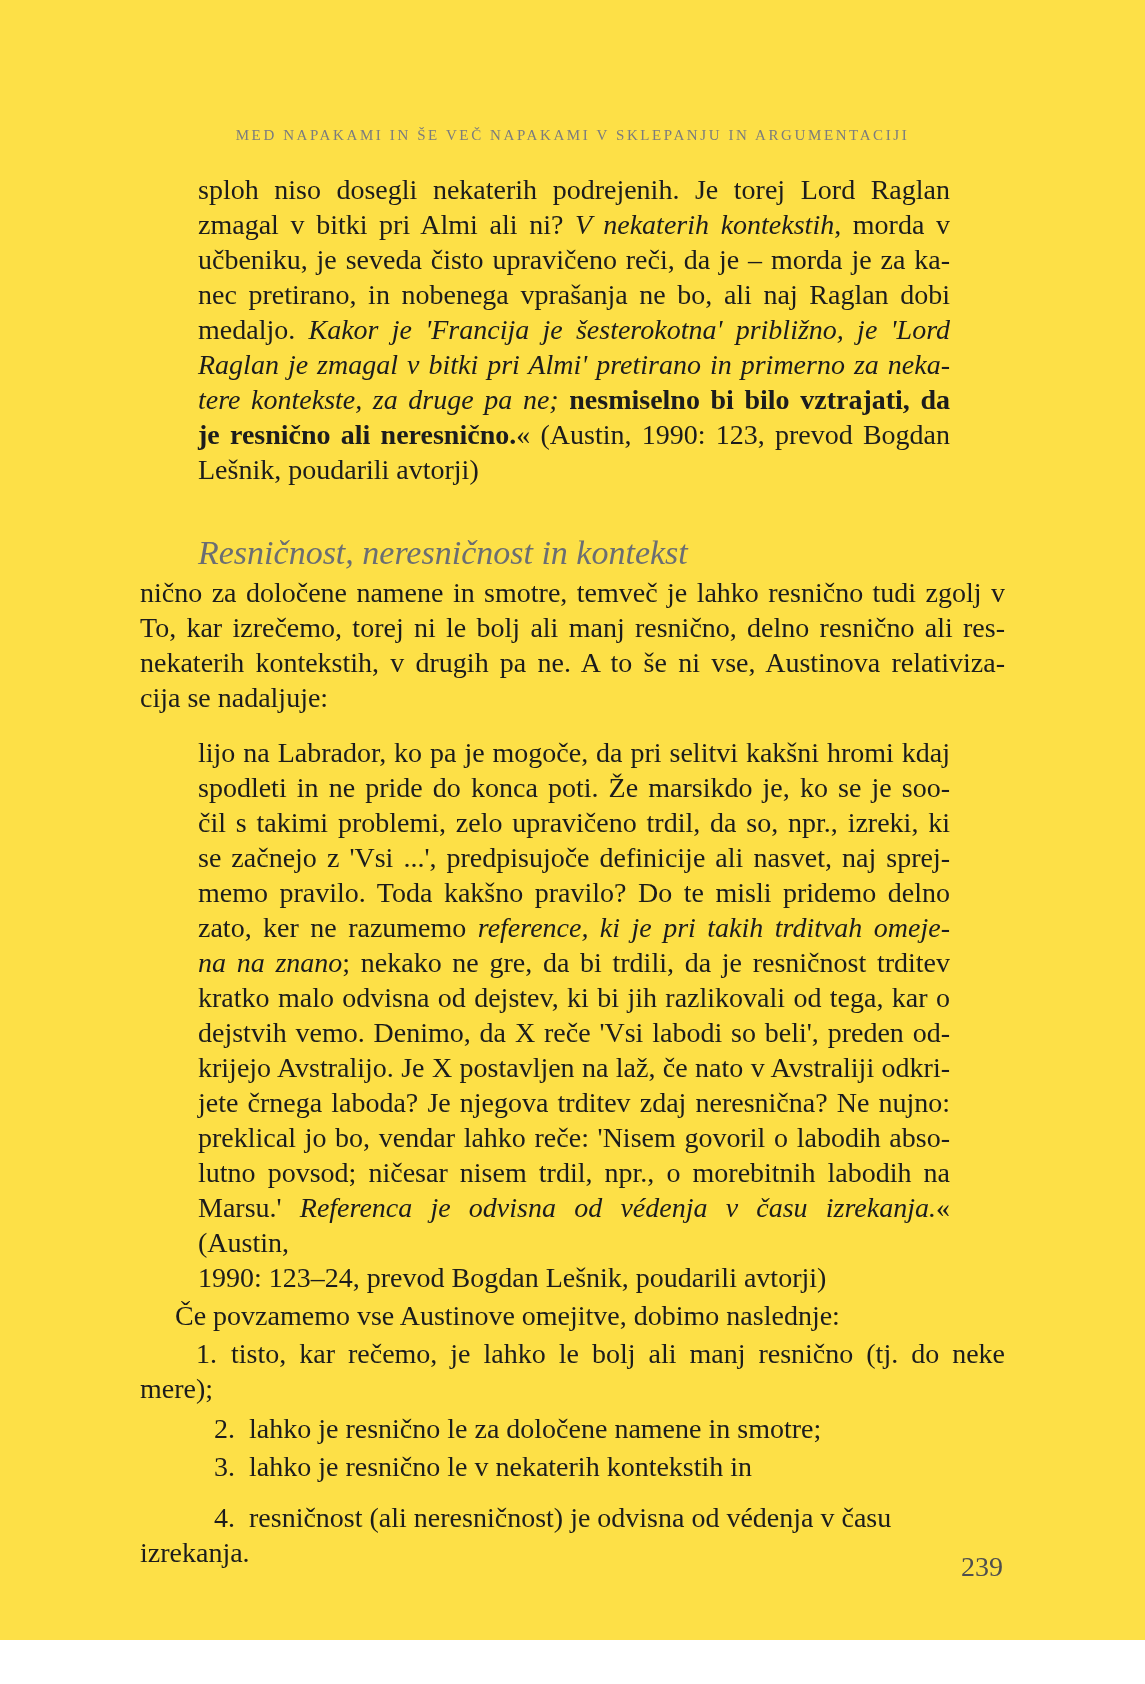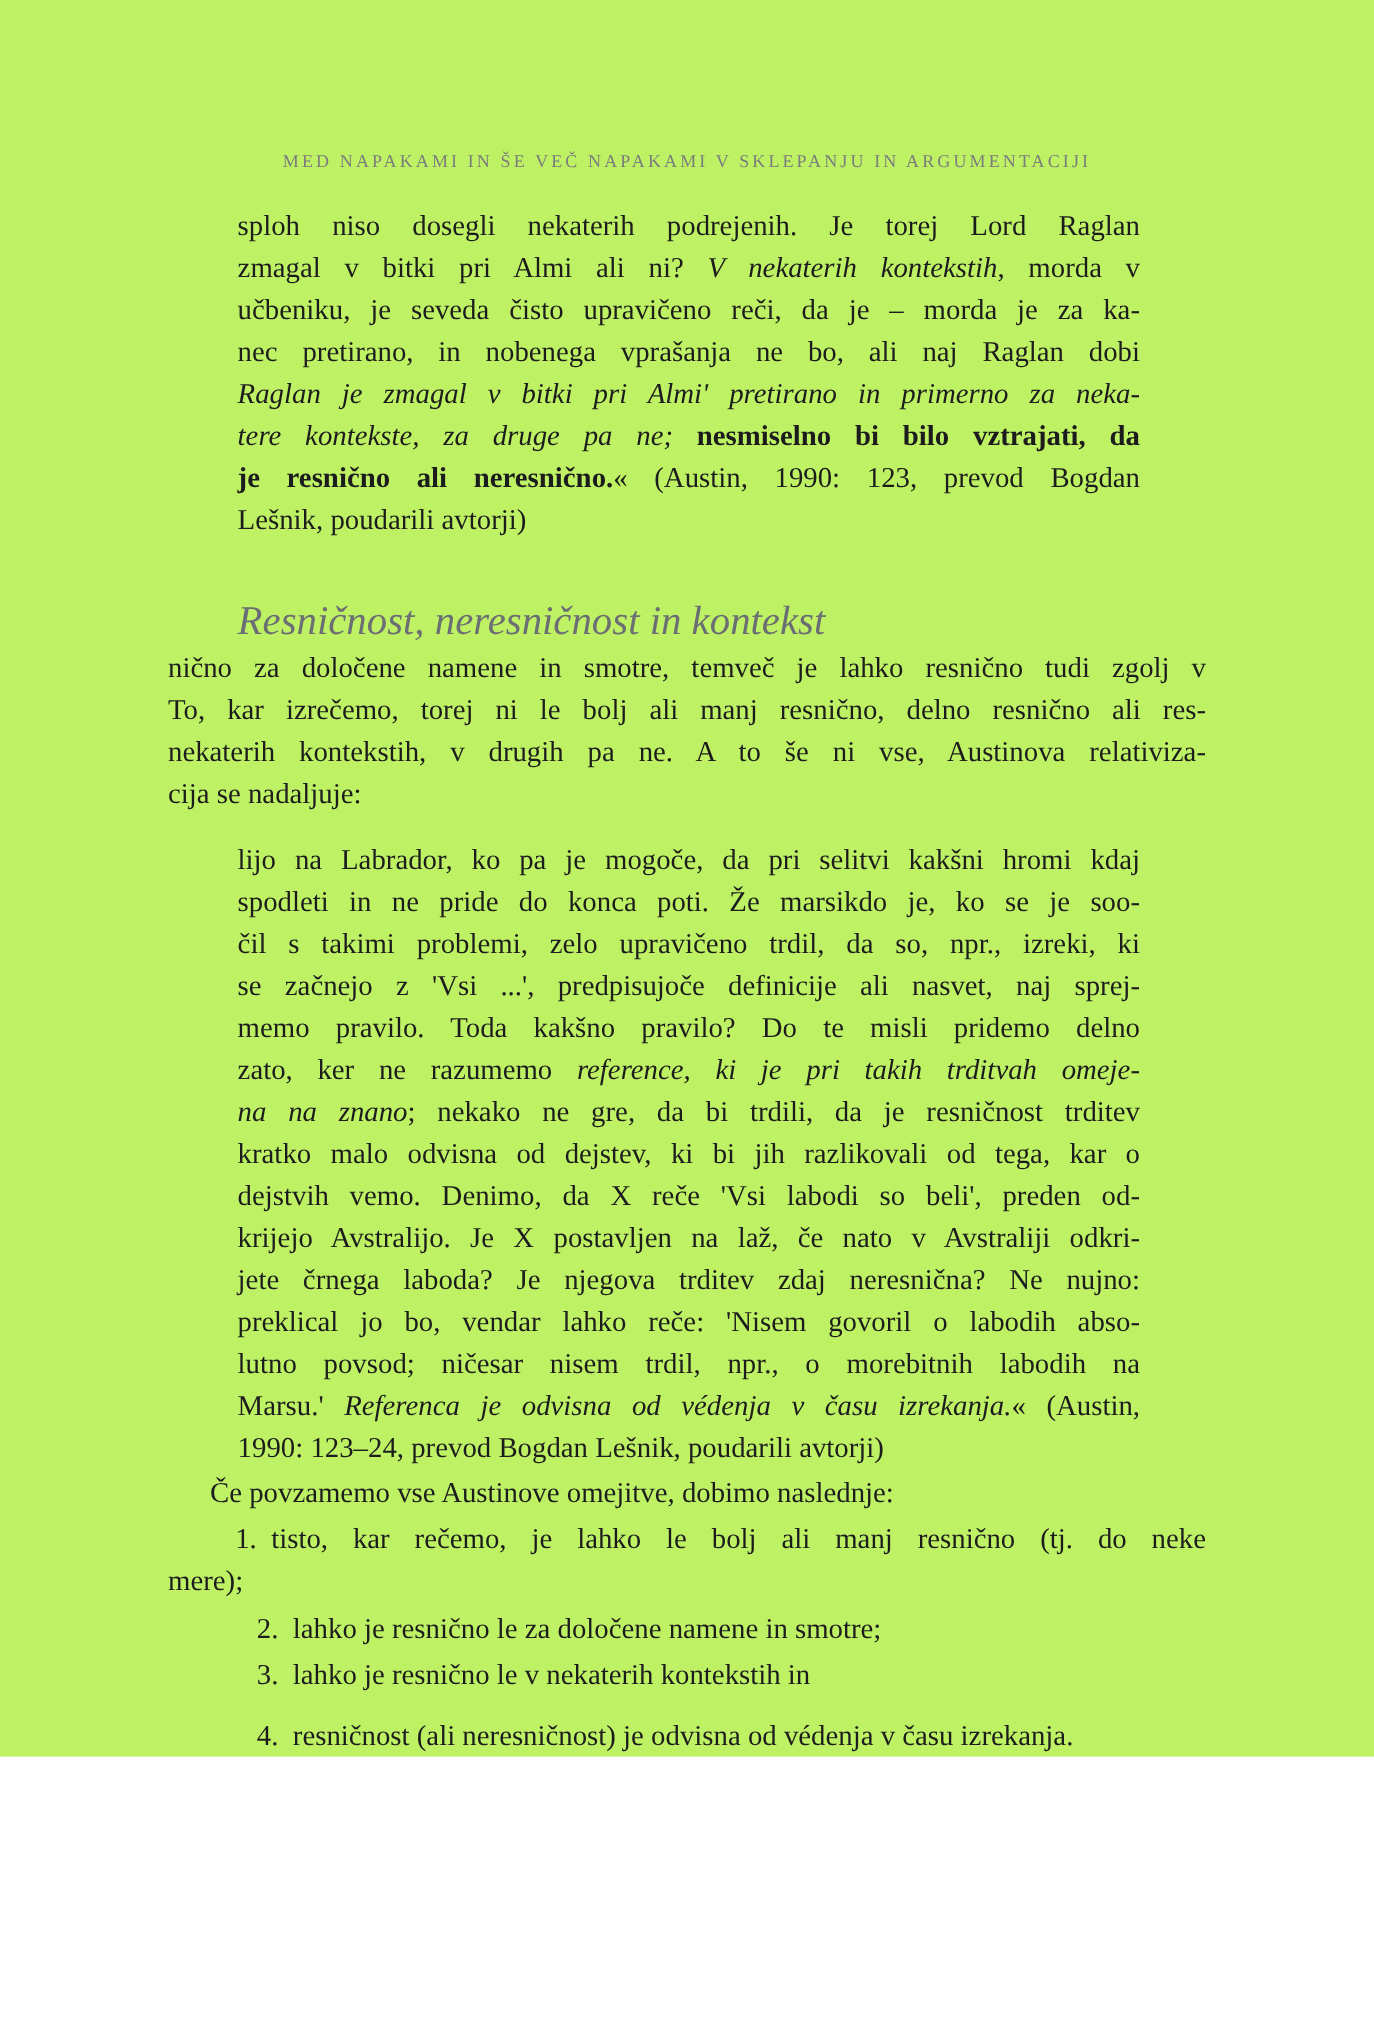--- a/index.html
+++ b/index.html
@@ -1,21 +1,21 @@
 <!DOCTYPE html>
 <html style="--color-text: #1c1c1c; --color-running-head: #7b7c7e; --color-section-heading: #6b6e73; --color-page-number: #4e4e4e;"><head>
 <meta charset="utf-8">
 <title>Book page 239</title>
 <style>
   html, body { margin: 0; padding: 0; background: #ffffff; }
   .page {
     position: relative;
     width: 1145px;
-    height: 1464px;
-    background: #bef264;
+    height: 1640px;
+    background: #fde047;
     font-family: "Liberation Serif", "DejaVu Serif", serif;
     color: var(--color-text, #1c1c1c);
     overflow: hidden;
   }
   .running-head {
     position: absolute;
     top: 127px;
     left: 140px;
     width: 865px;
     text-align: center;
@@ -24,21 +24,21 @@
     color: var(--color-running-head, #7b7c7e);
     white-space: nowrap;
   }
   .content {
     position: absolute;
     top: 172px;
     left: 140px;
     width: 865px;
   }
   .line {
-    font-size: 24px;
+    font-size: 28px;
     line-height: 35px;
     text-align: justify;
     text-align-last: justify;
     text-justify: inter-word;
   }
   .line.no-just {
     text-align: left;
     text-align-last: left;
   }
   .quote { margin-left: 58px; margin-right: 55px; }
@@ -70,20 +70,21 @@
 
   <div class="running-head">MED NAPAKAMI IN ŠE VEČ NAPAKAMI V SKLEPANJU IN ARGUMENTACIJI</div>
 
   <div class="content">
 
     <div class="quote q1">
         <div class="line"><span>sploh niso dosegli nekaterih podrejenih. Je torej Lord Raglan</span></div>
         <div class="line"><span>zmagal v bitki pri Almi ali ni? </span><span class="it">V nekaterih kontekstih</span><span>, morda v</span></div>
         <div class="line"><span>učbeniku, je seveda čisto upravičeno reči, da je – morda je za ka-</span></div>
         <div class="line"><span>nec pretirano, in nobenega vprašanja ne bo, ali naj Raglan dobi</span></div>
+        <div class="line"><span>medaljo. </span><span class="it">Kakor je 'Francija je šesterokotna' približno, je 'Lord</span></div>
         <div class="line"><span class="it">Raglan je zmagal v bitki pri Almi' pretirano in primerno za neka-</span></div>
         <div class="line"><span class="it">tere kontekste, za druge pa ne; </span><span class="bit">nesmiselno bi bilo vztrajati, da</span></div>
         <div class="line"><span class="bit">je resnično ali neresnično.</span><span>« (Austin, 1990: 123, prevod Bogdan</span></div>
         <div class="line no-just"><span>Lešnik, poudarili avtorji)</span></div>
       </div>
 
     <div class="heading">Resničnost, neresničnost in kontekst</div>
 
     <div class="para1">
         <div class="line"><span>nično za določene namene in smotre, temveč je lahko resnično tudi zgolj v</span></div>

